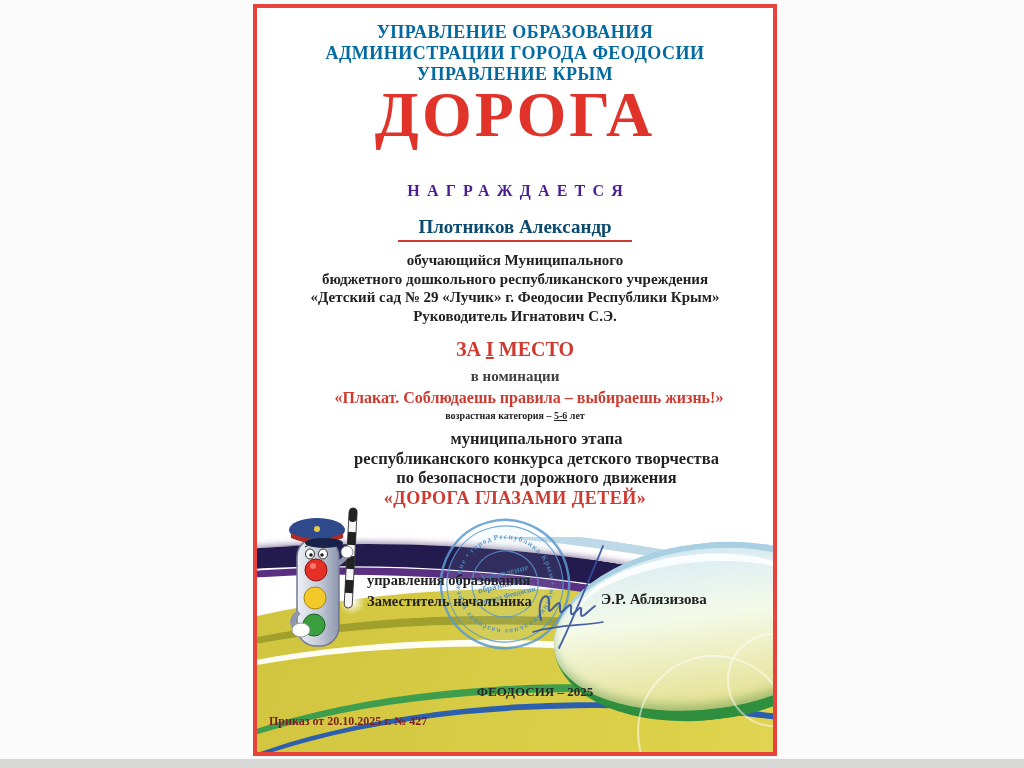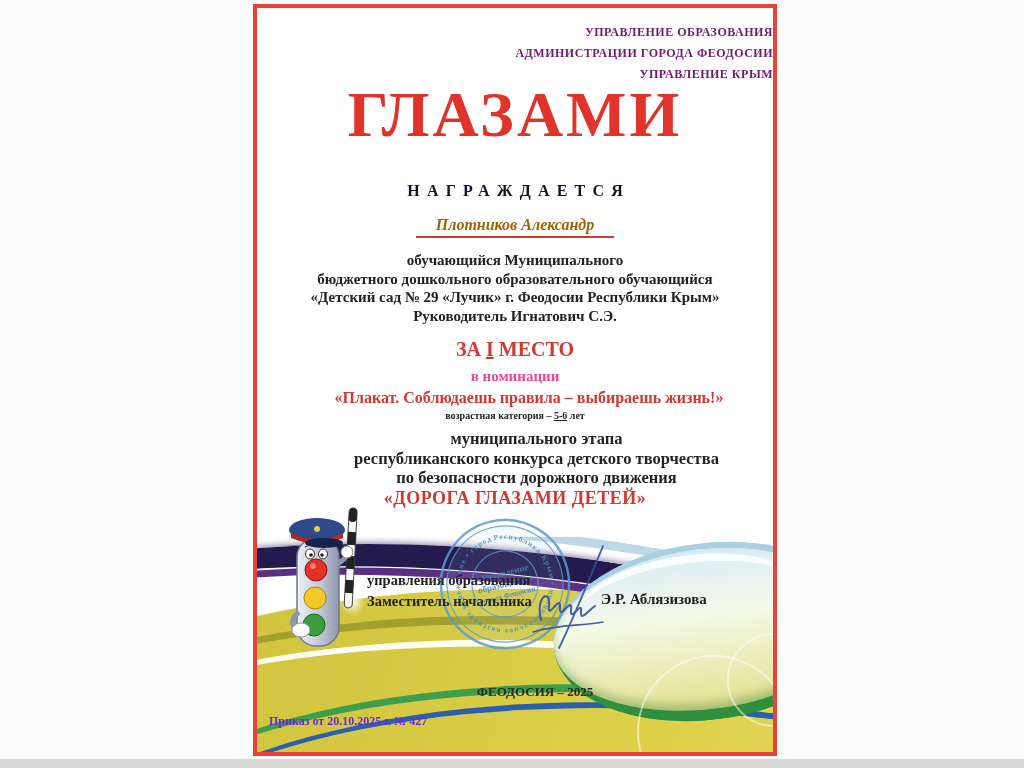--- a/index.html
+++ b/index.html
@@ -4,43 +4,43 @@
 <style>
   html,body{margin:0;padding:0;width:1024px;height:768px;background:#fbfbfb;overflow:hidden;
     font-family:"Liberation Serif","DejaVu Serif",serif;}
   .scan-shadow{position:absolute;left:0;top:759px;width:1024px;height:9px;background:#d7d7d5;}
 
   .cert{position:absolute;left:253px;top:4px;width:516px;height:744px;background:#ffffff;
     border:4px solid #e8423c;z-index:1;}
   .cert-inner{position:relative;width:100%;height:100%;overflow:hidden;}
 
   .center{text-align:center;}
-  .hdr{position:absolute;left:0;right:0;top:14px;font-weight:bold;font-size:12px;line-height:21px;
-    color:#701a75;letter-spacing:.5px;text-align:right;}
+  .hdr{position:absolute;left:0;right:0;top:14px;font-weight:bold;font-size:18px;line-height:21px;
+    color:#0369a1;letter-spacing:.5px;}
   .title{position:absolute;left:0;right:0;top:72px;font-weight:bold;font-size:64px;line-height:70px;
     color:#e0342b;letter-spacing:3px;}
-  .awarded{position:absolute;left:0;right:0;top:174px;font-weight:bold;font-size:16px;color:#0f172a;
+  .awarded{position:absolute;left:0;right:0;top:174px;font-weight:bold;font-size:16px;color:#4c1d95;
     letter-spacing:.45em;text-indent:.45em;}
   .recipient-row{position:absolute;left:0;right:0;top:208px;}
-  .recipient{display:inline-block;font-weight:bold;font-size:16px;color:#a16207;
-    border-bottom:2px solid #cf3a30;padding:0 20px 2px 20px;font-style:italic;}
+  .recipient{display:inline-block;font-weight:bold;font-size:19px;color:#0c4a6e;
+    border-bottom:2px solid #cf3a30;padding:0 20px 2px 20px;}
   .desc{position:absolute;left:0;right:0;top:243px;font-weight:bold;font-size:15px;line-height:18.5px;color:#222;}
   .place{position:absolute;left:0;right:0;top:330px;font-weight:bold;font-size:20px;color:#cf3a30;}
   .place .u{text-decoration:underline;}
-  .nom-label{position:absolute;left:0;right:0;top:360px;font-weight:bold;font-size:15px;color:#ec4899;}
+  .nom-label{position:absolute;left:0;right:0;top:360px;font-weight:bold;font-size:15px;color:#404040;}
   .nom{position:absolute;left:0;right:0;top:381px;font-weight:bold;font-size:16px;color:#cf3a30;padding-left:28px;}
   .age{position:absolute;left:0;right:0;top:402px;font-weight:bold;font-size:10px;color:#222;}
   .age .u{text-decoration:underline;}
   .contest{position:absolute;left:0;right:0;top:421px;font-weight:bold;font-size:16.5px;line-height:19.5px;color:#222;padding-left:43px;}
   .contest-title{position:absolute;left:0;right:0;top:480px;font-weight:bold;font-size:18px;color:#cf3a30;letter-spacing:.5px;}
 
   .sign-pos{position:absolute;left:110px;top:562px;font-weight:bold;font-size:14.5px;line-height:21px;color:#222;z-index:6;}
   .sign-name{position:absolute;left:344px;top:583px;font-weight:bold;font-size:15px;color:#222;z-index:6;}
   .city-year{position:absolute;left:40px;right:0;top:676px;font-weight:bold;font-size:13px;color:#2a2a2a;z-index:6;text-align:center;}
-  .order{position:absolute;left:12px;top:706px;font-weight:bold;font-size:12px;color:#6d28d9;z-index:6;}
+  .order{position:absolute;left:12px;top:706px;font-weight:bold;font-size:12px;color:#7f1d1d;z-index:6;}
 
   
   .decor{position:absolute;left:0;right:0;bottom:0;height:215px;overflow:hidden;z-index:1;}
   .decor div{position:absolute;}
   .arc-lightblue{left:-420px;top:4px;width:1500px;height:620px;border-radius:50%;
     border-top:9px solid #bdd9e8;transform:rotate(9deg);}
   .arc-navy{left:-430px;top:24px;width:1500px;height:620px;border-radius:50%;
     border-top:24px solid #231a4e;transform:rotate(9deg);box-shadow:0 -2px 6px rgba(60,30,100,.5);}
   .arc-purple{left:-440px;top:48px;width:1500px;height:620px;border-radius:50%;
     border-top:8px solid #5a2f82;transform:rotate(9deg);}
@@ -74,31 +74,31 @@
 
 <div class="cert">
   <div class="cert-inner">
 
     <div class="hdr center">
       <div>УПРАВЛЕНИЕ ОБРАЗОВАНИЯ</div>
       <div>АДМИНИСТРАЦИИ ГОРОДА ФЕОДОСИИ</div>
       <div>УПРАВЛЕНИЕ КРЫМ</div>
     </div>
 
-    <div class="title center">ГЛАЗАМИ</div>
+    <div class="title center">ДОРОГА</div>
 
     <div class="awarded center">НАГРАЖДАЕТСЯ</div>
 
     <div class="recipient-row center">
       <span class="recipient">Плотников Александр</span>
     </div>
 
     <div class="desc center">
       <div>обучающийся Муниципального</div>
-      <div>бюджетного дошкольного образовательного обучающийся</div>
+      <div>бюджетного дошкольного республиканского учреждения</div>
       <div>«Детский сад № 29 «Лучик» г. Феодосии Республики Крым»</div>
       <div>Руководитель Игнатович С.Э.</div>
     </div>
 
     <div class="place center"><span>ЗА </span><span class="u">I</span><span> МЕСТО</span></div>
 
     <div class="nom-label center">в номинации</div>
     <div class="nom center">«Плакат. Соблюдаешь правила – выбираешь жизнь!»</div>
 
     <div class="age center"><span>возрастная категория – </span><span class="u">5-6</span><span> лет</span></div>

